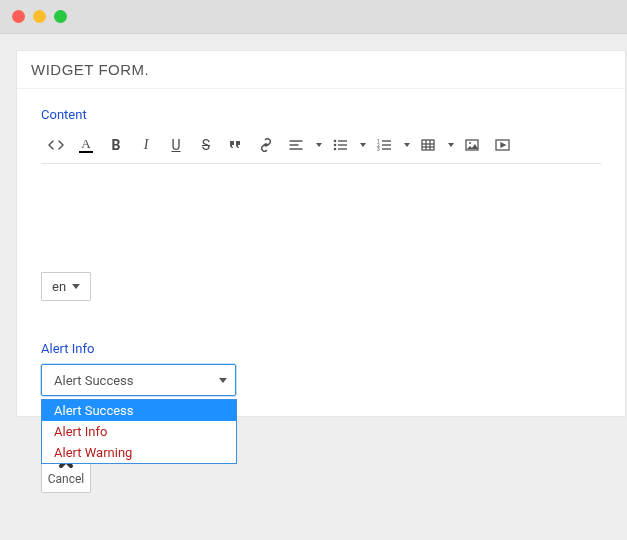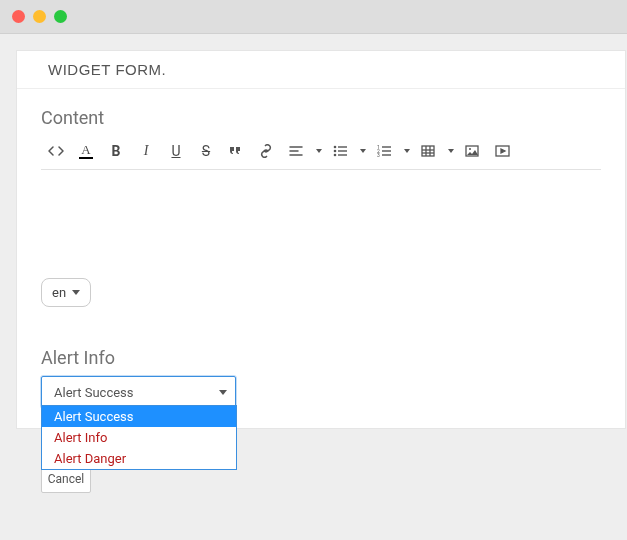--- a/index.html
+++ b/index.html
@@ -35,35 +35,35 @@
   .content-area {
     padding: 16px 0 0 16px;
     background: #eeeeee;
   }
   .card {
     background: #fff;
     border: 1px solid #e5e5e5;
     width: 610px;
   }
   .card-header {
-    padding: 10px 31px;
+    padding: 10px 14px;
     font-family: "Arial Narrow", "Helvetica Neue", Arial, sans-serif;
     font-stretch: condensed;
     font-size: 15px;
     letter-spacing: 0.5px;
     color: #555;
     border-bottom: 1px solid #eee;
   }
   .card-body {
     padding: 18px 24px 20px 24px;
     position: relative;
   }
   .field-label {
-    font-size: 18px;
-    color: #737373;
+    font-size: 13px;
+    color: #1d4ed8;
     margin-bottom: 8px;
   }
   .toolbar {
     display: flex;
     align-items: center;
     gap: 0;
     border-bottom: 1px solid #e2e2e2;
     padding-bottom: 3px;
   }
   .tbtn, .tbtn-group {
@@ -98,21 +98,21 @@
   .editor-body {
     height: 90px;
   }
   .lang-block {
     margin-top: 18px;
   }
   .lang-select {
     display: inline-flex;
     align-items: center;
     border: 1px solid #ccc;
-    border-radius: 8px;
+    border-radius: 1px;
     padding: 6px 10px;
     font-size: 13px;
     color: #444;
     cursor: pointer;
     background: #fff;
   }
   .lang-select .caret {
     width: 0; height: 0;
     border-left: 4px solid transparent;
     border-right: 4px solid transparent;
@@ -306,21 +306,21 @@
 
         <div class="alert-type-block">
           <div class="field-label">Alert Info</div>
           <div class="select-box">
             <span>Alert Success</span>
             <span class="select-caret"></span>
           </div>
           <div class="dropdown">
             <div class="dropdown-item selected">Alert Success</div>
             <div class="dropdown-item">Alert Info</div>
-            <div class="dropdown-item">Alert Danger</div>
+            <div class="dropdown-item">Alert Warning</div>
           </div>
         </div>
 
         <div class="bottom-row">
           <div class="cancel-btn">
             <svg width="18" height="18" viewBox="0 0 18 18">
               <path d="M4 4l10 10M14 4L4 14" stroke="#333" stroke-width="4" stroke-linecap="round"></path>
             </svg>
             <span>Cancel</span>
           </div>

